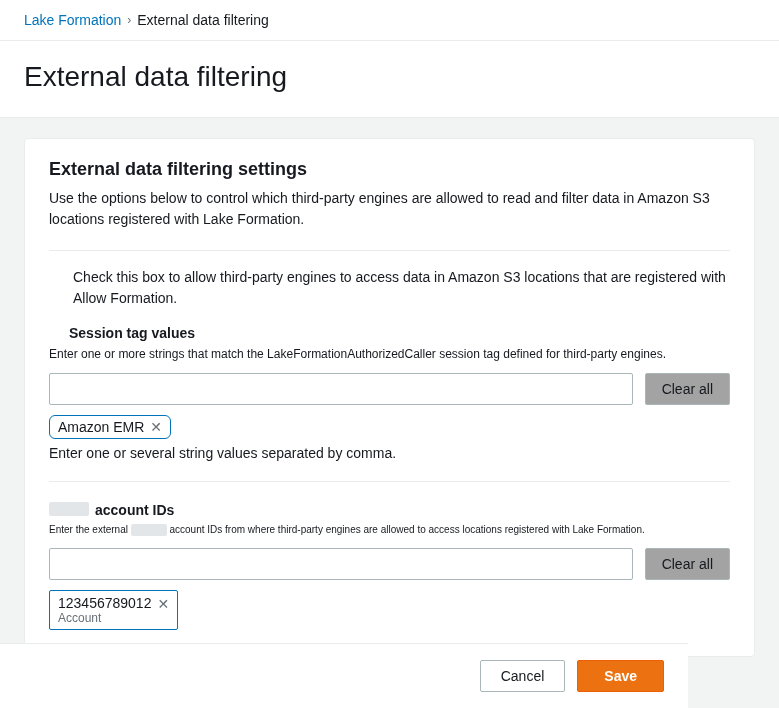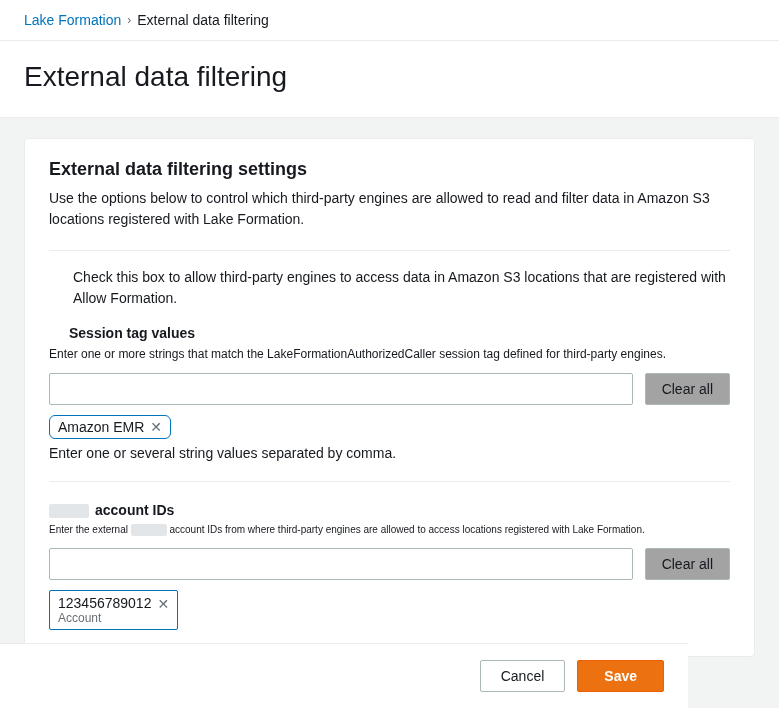--- a/index.html
+++ b/index.html
@@ -223,21 +223,21 @@
     }
 
     .helper-text {
       font-size: 14px;
       color: #16191f;
       margin-top: 6px;
     }
 
     .account-section-header {
       display: flex;
-      align-items: flex-end;
+      align-items: flex-start;
       gap: 6px;
       margin-bottom: 4px;
     }
 
     .account-section-label {
       font-size: 14px;
       font-weight: 700;
       color: #16191f;
     }
 

